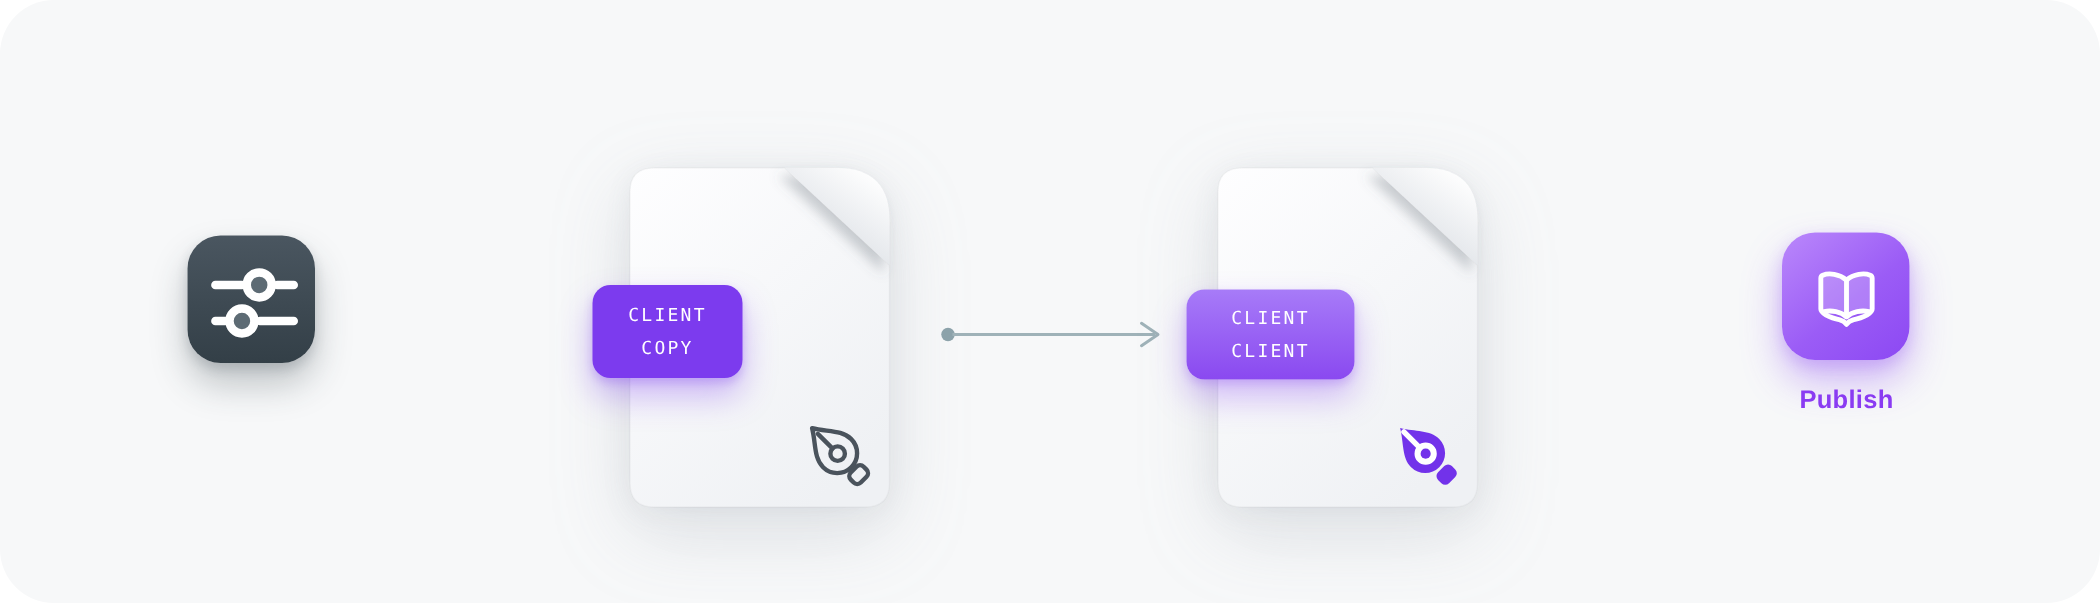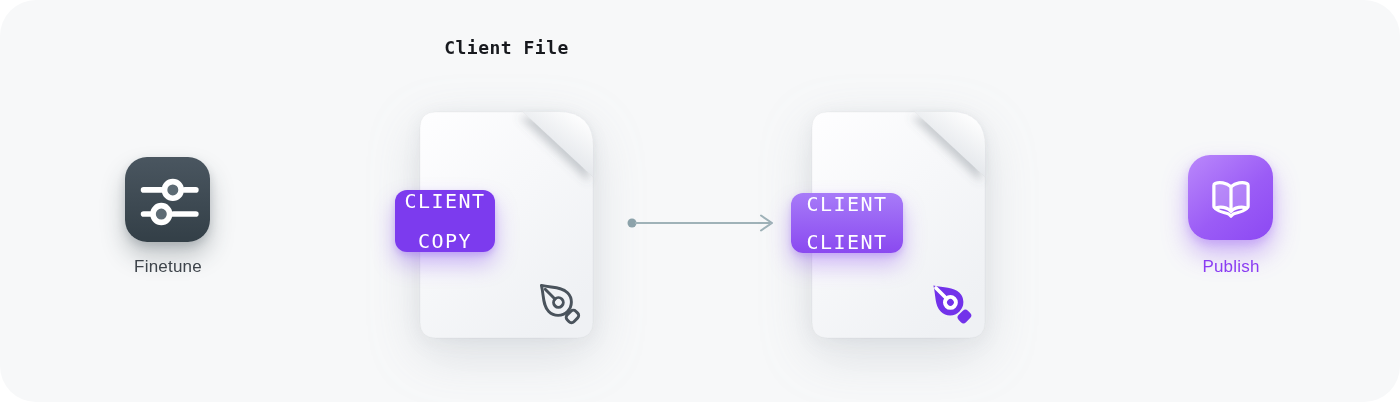--- a/index.html
+++ b/index.html
@@ -29,21 +29,21 @@
   }
   .app-icon.purple {
     background: linear-gradient(140deg, #BA88FB 0%, #9B5CF6 55%, #8C48F3 100%);
     box-shadow: 0 14px 26px rgba(140,72,243,0.38), 0 4px 10px rgba(140,72,243,0.20);
   }
   .node-label {
     width: 160px; text-align: center;
     font-size: 17px; letter-spacing: 0.2px;
   }
   .node-label.dark-text { color: #3D434A; }
-  .node-label.purple-text { color: #8A3BF2; font-weight: 400; }
+  .node-label.purple-text { color: #8A3BF2; font-weight: 700; }
 
   
   .title {
     width: 173px; text-align: center;
     font-family: "DejaVu Sans Mono", monospace;
     font-weight: 700; font-size: 18px;
     letter-spacing: 0.5px;
     color: #17191E;
     white-space: nowrap;
   }
@@ -53,24 +53,24 @@
   .doc-svg {
     overflow: visible;
     filter: drop-shadow(0 16px 26px rgba(125,135,148,0.20)) drop-shadow(0 3px 8px rgba(125,135,148,0.10));
   }
   .pen { position: absolute; right: 9px; bottom: 10px; }
 
   
   .badge {
     border-radius: 12px;
     display: flex; flex-direction: column;
-    align-items: center; justify-content: space-between;
+    align-items: center; justify-content: center;
     color: #ffffff;
     font-family: "DejaVu Sans Mono", monospace;
-    font-weight: 500; font-size: 20px;
+    font-weight: 500; font-size: 12px;
     letter-spacing: 1.5px; line-height: 22px;
     text-align: center;
   }
   .badge.solid {
     background: #7C3BEE;
     box-shadow: 0 12px 22px rgba(124,59,238,0.35), 0 3px 6px rgba(124,59,238,0.22);
   }
   .badge.grad {
     background: linear-gradient(180deg, #A77BF8 0%, #8A49F0 100%);
     box-shadow: 0 12px 22px rgba(138,73,240,0.35), 0 3px 6px rgba(138,73,240,0.22);
@@ -88,23 +88,21 @@
       <g stroke="#FFFFFF" stroke-width="3.2" stroke-linecap="round">
         <line x1="10.5" y1="18.6" x2="20.5" y2="18.6"></line>
         <circle cx="27" cy="18.6" r="4.7" fill="#5D6B74"></circle>
         <line x1="33.8" y1="18.6" x2="40" y2="18.6"></line>
         <line x1="10.5" y1="32.2" x2="14.2" y2="32.2"></line>
         <circle cx="20.5" cy="32.2" r="4.7" fill="#5D6B74"></circle>
         <line x1="27.3" y1="32.2" x2="40" y2="32.2"></line>
       </g>
     </svg>
   </div>
-  <div class="abs node-label dark-text" style="left:88px; top:257px;">Finetune</div>
 
-  <div class="abs title" style="left:420px; top:37px;">Client File</div>
 
   <div class="abs doc" style="left:420px; top:112px;">
     <svg class="doc-svg" width="173" height="226" viewBox="0 0 173 226">
       <defs>
         <linearGradient id="pg1" x1="0" y1="0" x2="0.7" y2="1">
           <stop offset="0" stop-color="#FEFEFF"></stop>
           <stop offset="1" stop-color="#EFF1F4"></stop>
         </linearGradient>
         <linearGradient id="fl1" x1="0.85" y1="0.05" x2="0.25" y2="0.85">
           <stop offset="0" stop-color="#FFFFFF"></stop>

